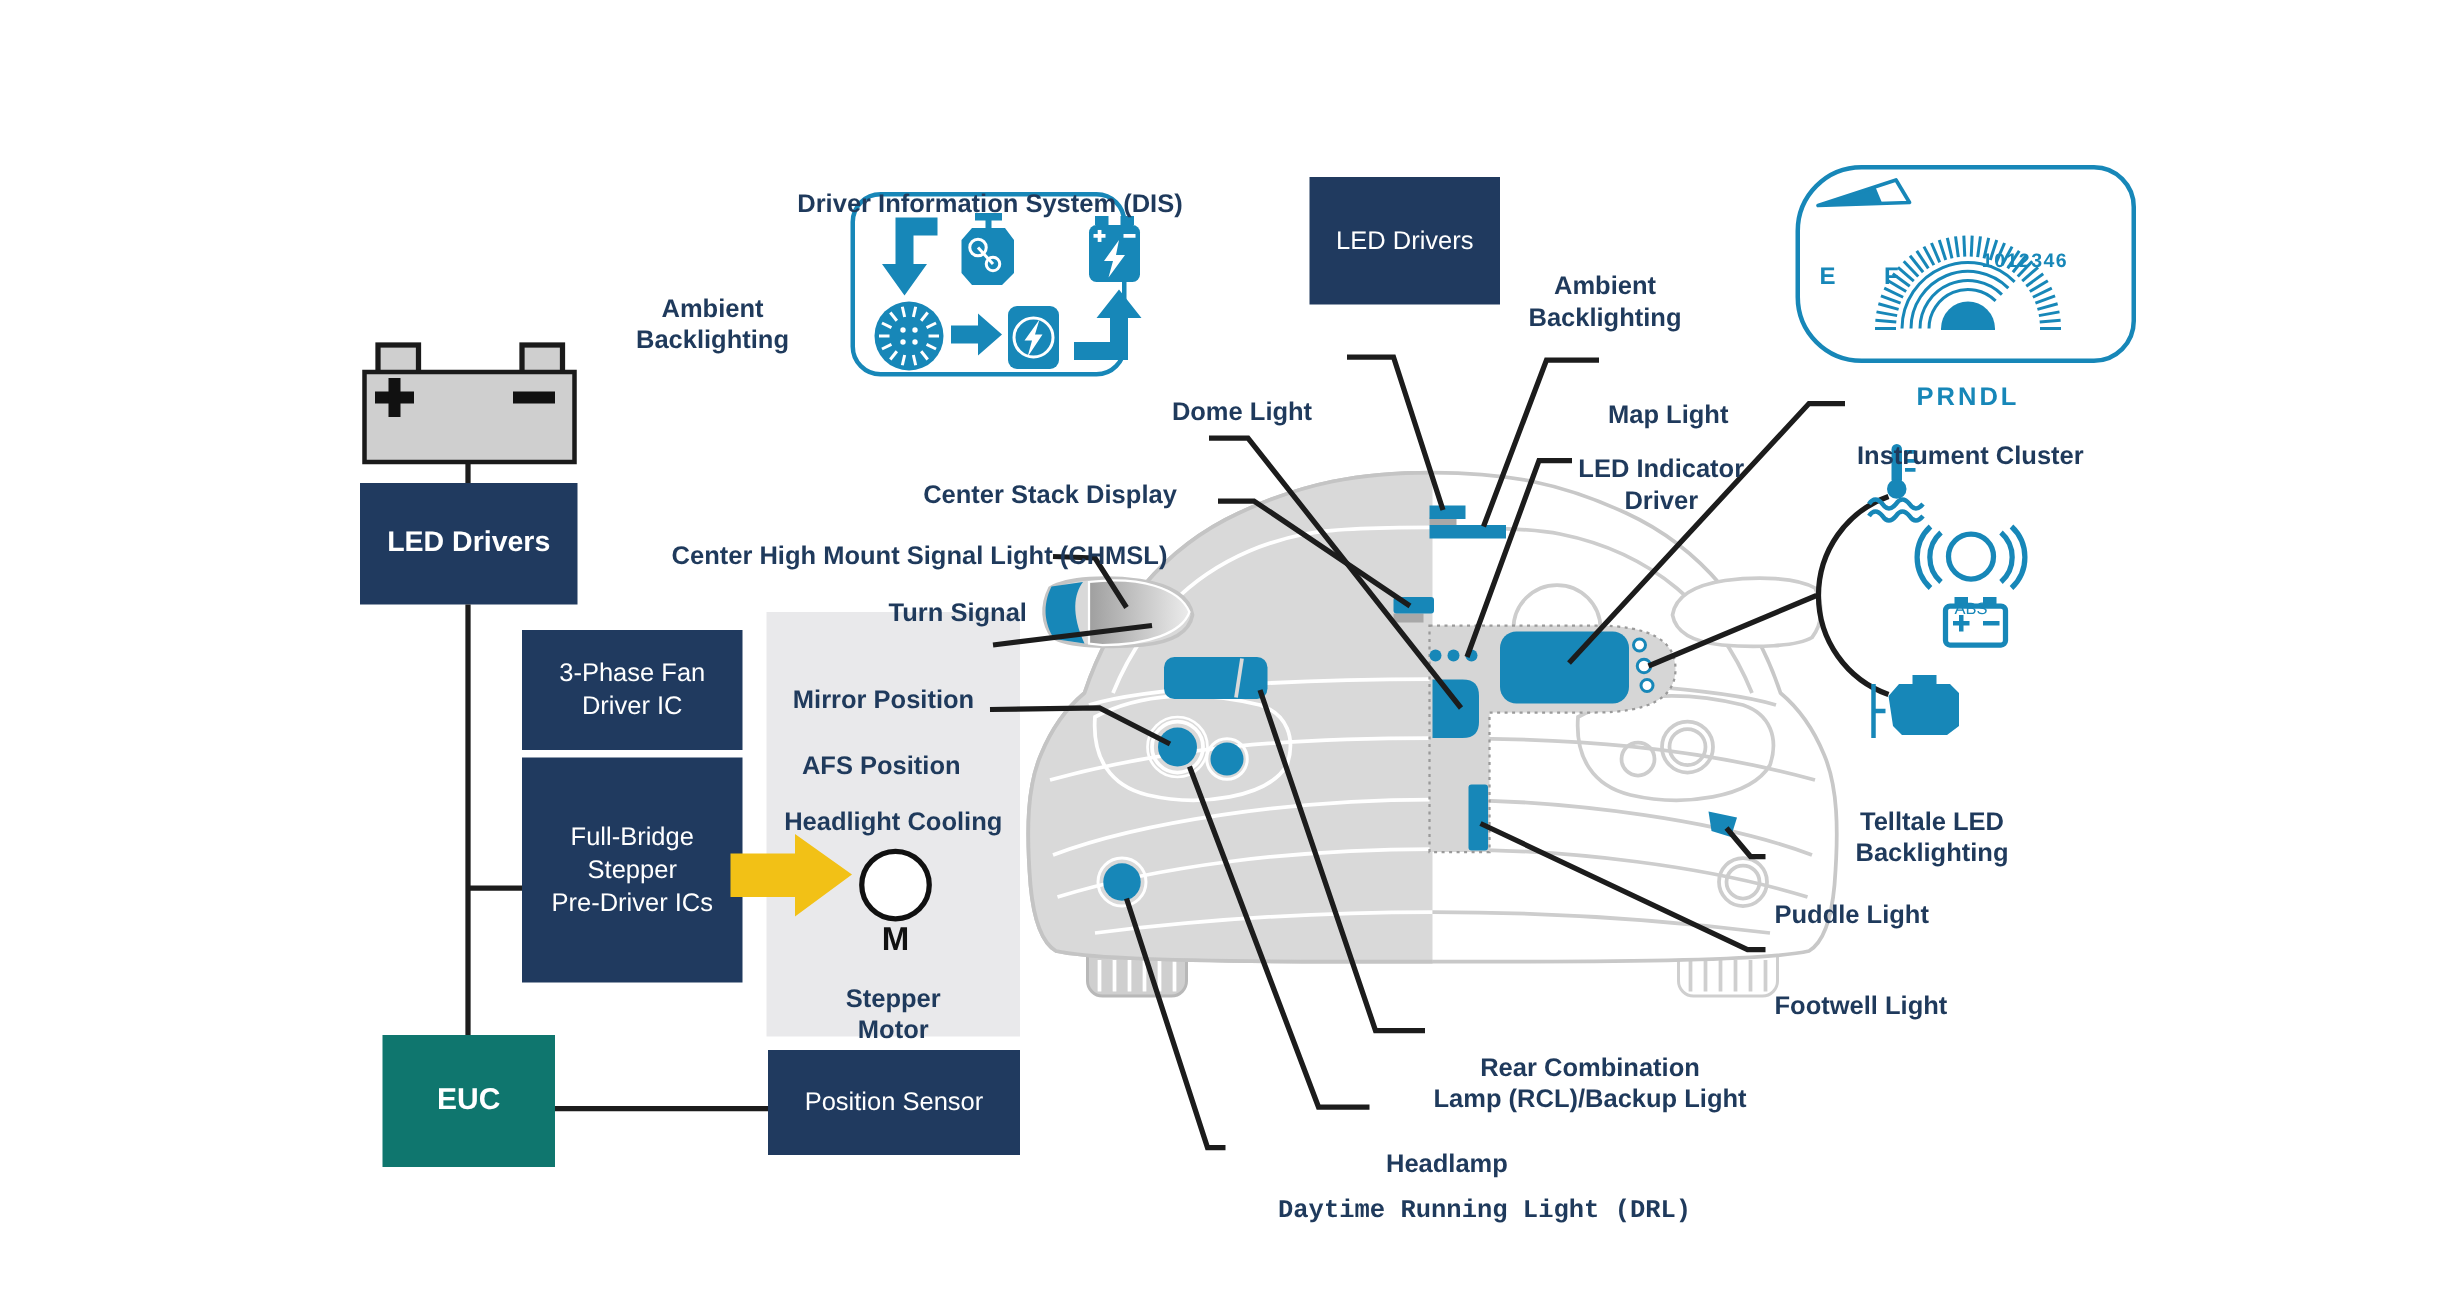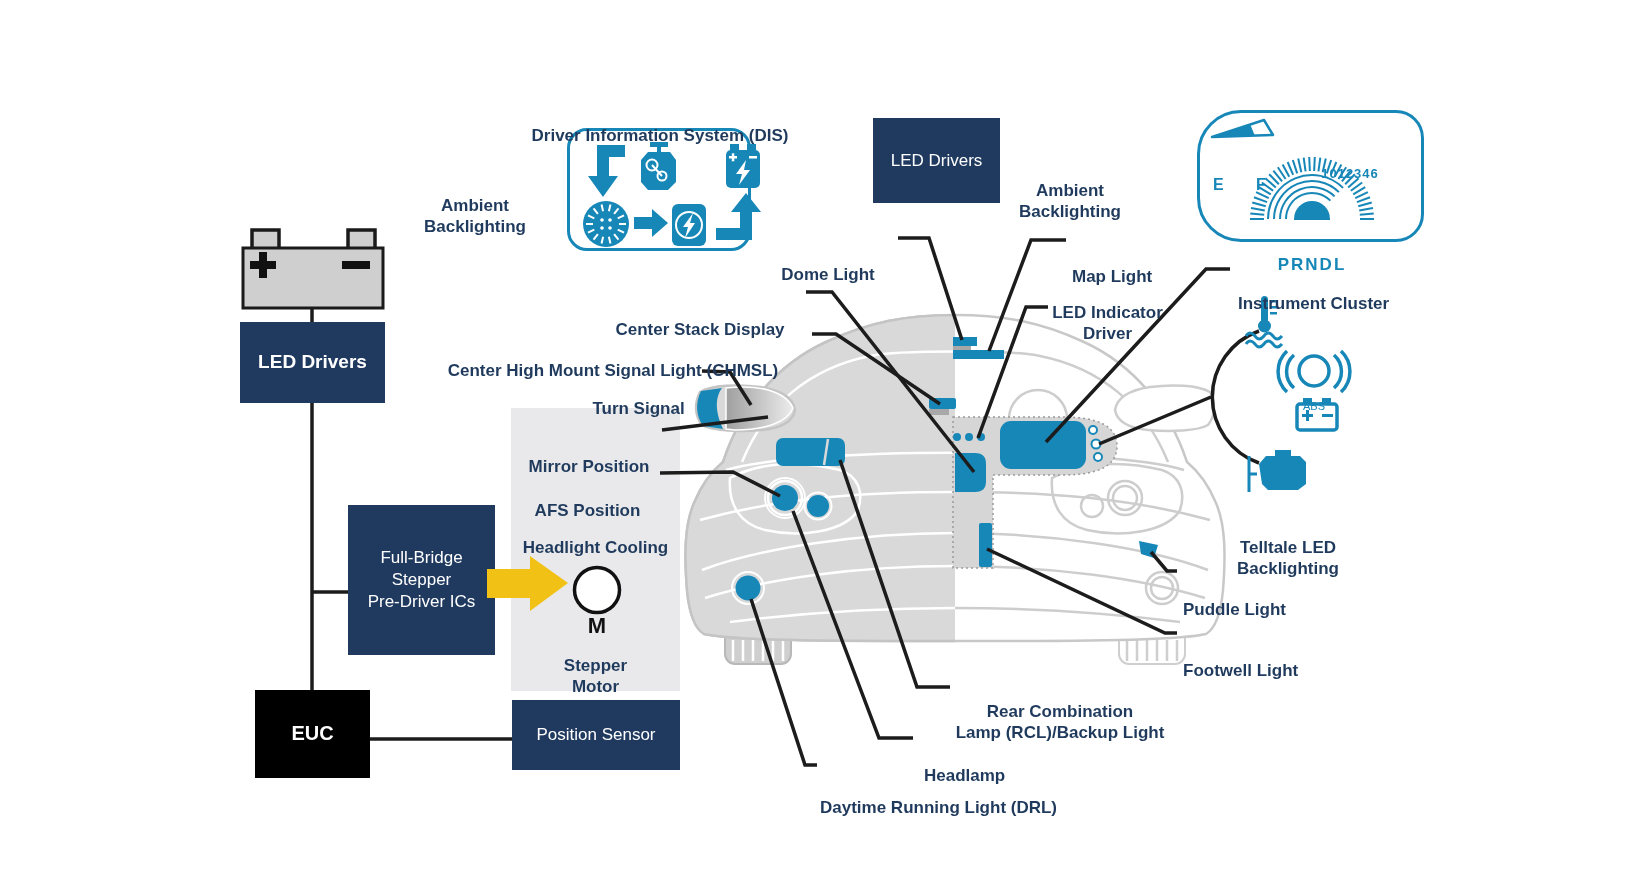--- a/index.html
+++ b/index.html
@@ -4,21 +4,21 @@
 <style>
   html,body{margin:0;padding:0;background:#fff;}
   #canvas{position:relative;width:1640px;height:875px;background:#fff;overflow:hidden;
           font-family:"Liberation Sans",sans-serif;}
   .layer{position:absolute;inset:0;}
   svg.layer{pointer-events:none;}
   
   .bx{position:absolute;display:flex;flex-direction:column;align-items:center;justify-content:center;
       text-align:center;color:#fff;font:400 17px/1.28 "Liberation Sans",sans-serif;}
   .bx.navy{background:#203a5f;}
-  .bx.green{background:#000000;}
+  .bx.green{background:#0f766e;}
   .bx.bold{font-weight:700;font-size:19px;}
   
   .panel{position:absolute;background:#e9e9eb;}
   
   .outline-box{position:absolute;background:#fff;border:3.5px solid #1787b8;}
   
   .lbl{position:absolute;color:#1f3a5c;font:600 17px/1.25 "Liberation Sans",sans-serif;white-space:nowrap;margin-top:35px;}
   .lbl.center{text-align:center;}
   .lbl.right{text-align:center;}
   .blue-t{color:#1787b8;}
@@ -28,20 +28,24 @@
 <body>
 
 <div id="canvas">
 
   <div class="layer">
 
     <div class="bx navy bold" style="left:240px;top:322px;width:145px;height:81px;">
       <span>LED Drivers</span>
     </div>
 
+    <div class="bx navy" style="left:348px;top:420px;width:147px;height:80px;">
+      <span>3-Phase Fan</span>
+      <span>Driver IC</span>
+    </div>
 
     <div class="bx navy" style="left:348px;top:505px;width:147px;height:150px;text-align:center;">
       <span>Full-Bridge</span>
       <span>Stepper</span>
       <span>Pre-Driver ICs</span>
     </div>
 
     <div class="bx green" style="left:255px;top:690px;width:115px;height:88px;font-weight:700;font-size:20px;">
       <span>EUC</span>
     </div>
@@ -400,21 +404,21 @@
 
     <div class="lbl" style="left:1183px;top:564px;">Puddle Light</div>
     <div class="lbl" style="left:1183px;top:625px;">Footwell Light</div>
 
     <div class="lbl center" style="left:940px;top:666px;width:240px;">
       <div>Rear Combination</div>
       <div>Lamp (RCL)/Backup Light</div>
     </div>
 
     <div class="lbl" style="left:924px;top:730px;">Headlamp</div>
-    <div class="lbl" style="left:820px;top:762px;">Daytime Running Light (DRL)</div>
+    <div class="lbl" style="left:852px;top:762px;font-family:Liberation Mono, monospace;">Daytime Running Light (DRL)</div>
 
     <div class="lbl" style="left:250px;top:240px;font:700 30px 'Liberation Sans',sans-serif;color:transparent;"></div>
 
     <div class="lbl blue-t" style="left:1213px;top:140px;font-weight:700;font-size:16px;">E</div>
     <div class="lbl blue-t" style="left:1256px;top:140px;font-weight:700;font-size:16px;">F</div>
     <div class="lbl blue-t right" style="left:1300px;top:131px;width:100px;font-weight:700;font-size:13px;letter-spacing:1px;">1012346</div>
     <div class="lbl blue-t center" style="left:1260px;top:219px;width:104px;font-weight:700;font-size:17px;letter-spacing:2px;">PRNDL</div>
 
     <div class="lbl blue-t center" style="left:1294px;top:365px;width:40px;font-weight:400;font-size:11px;">ABS</div>
     <div class="lbl wht-t center" style="left:1263px;top:462px;width:40px;font:700 7px/1.15 'Liberation Sans',sans-serif;">

